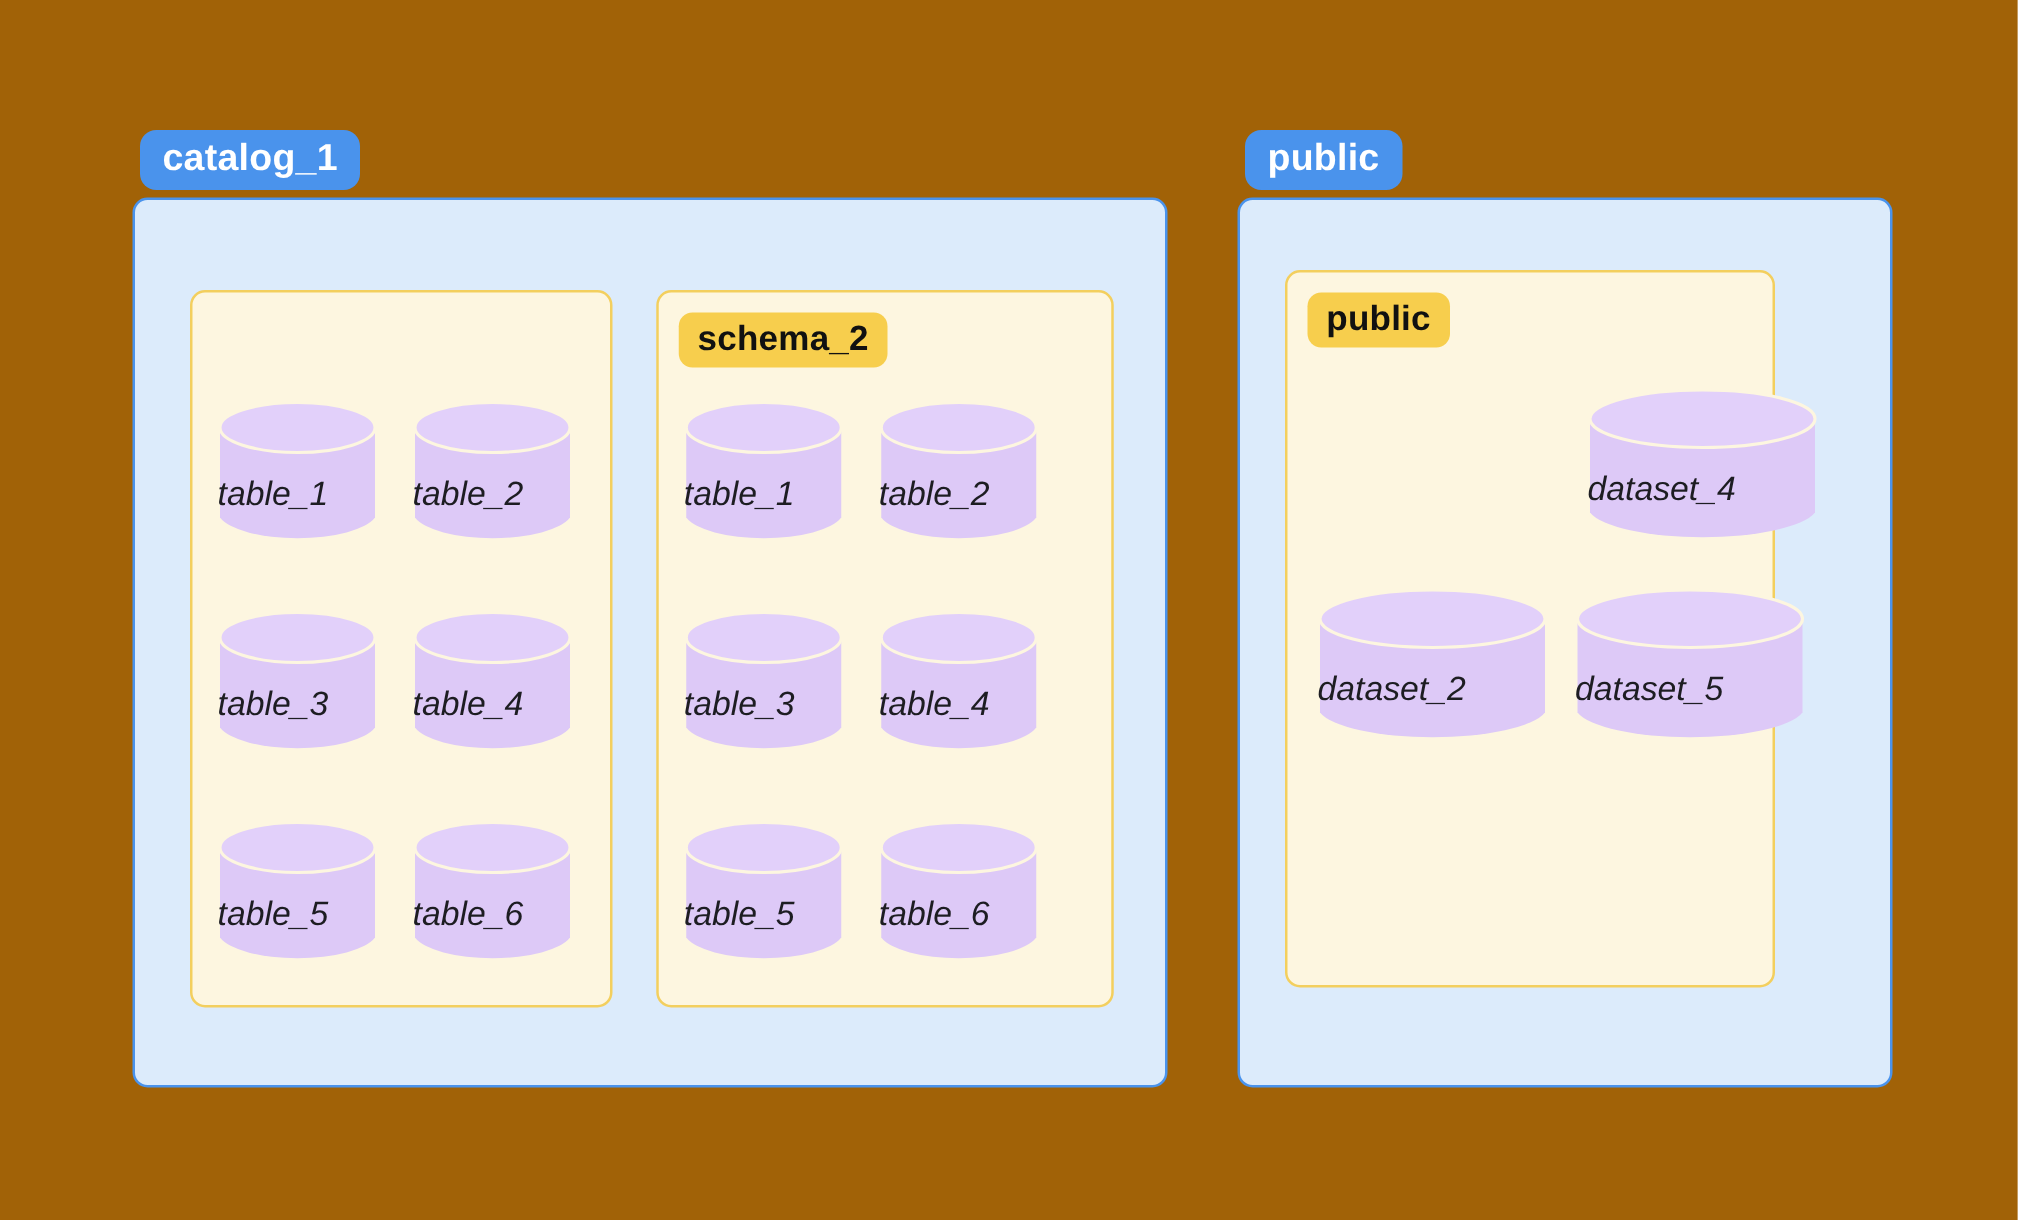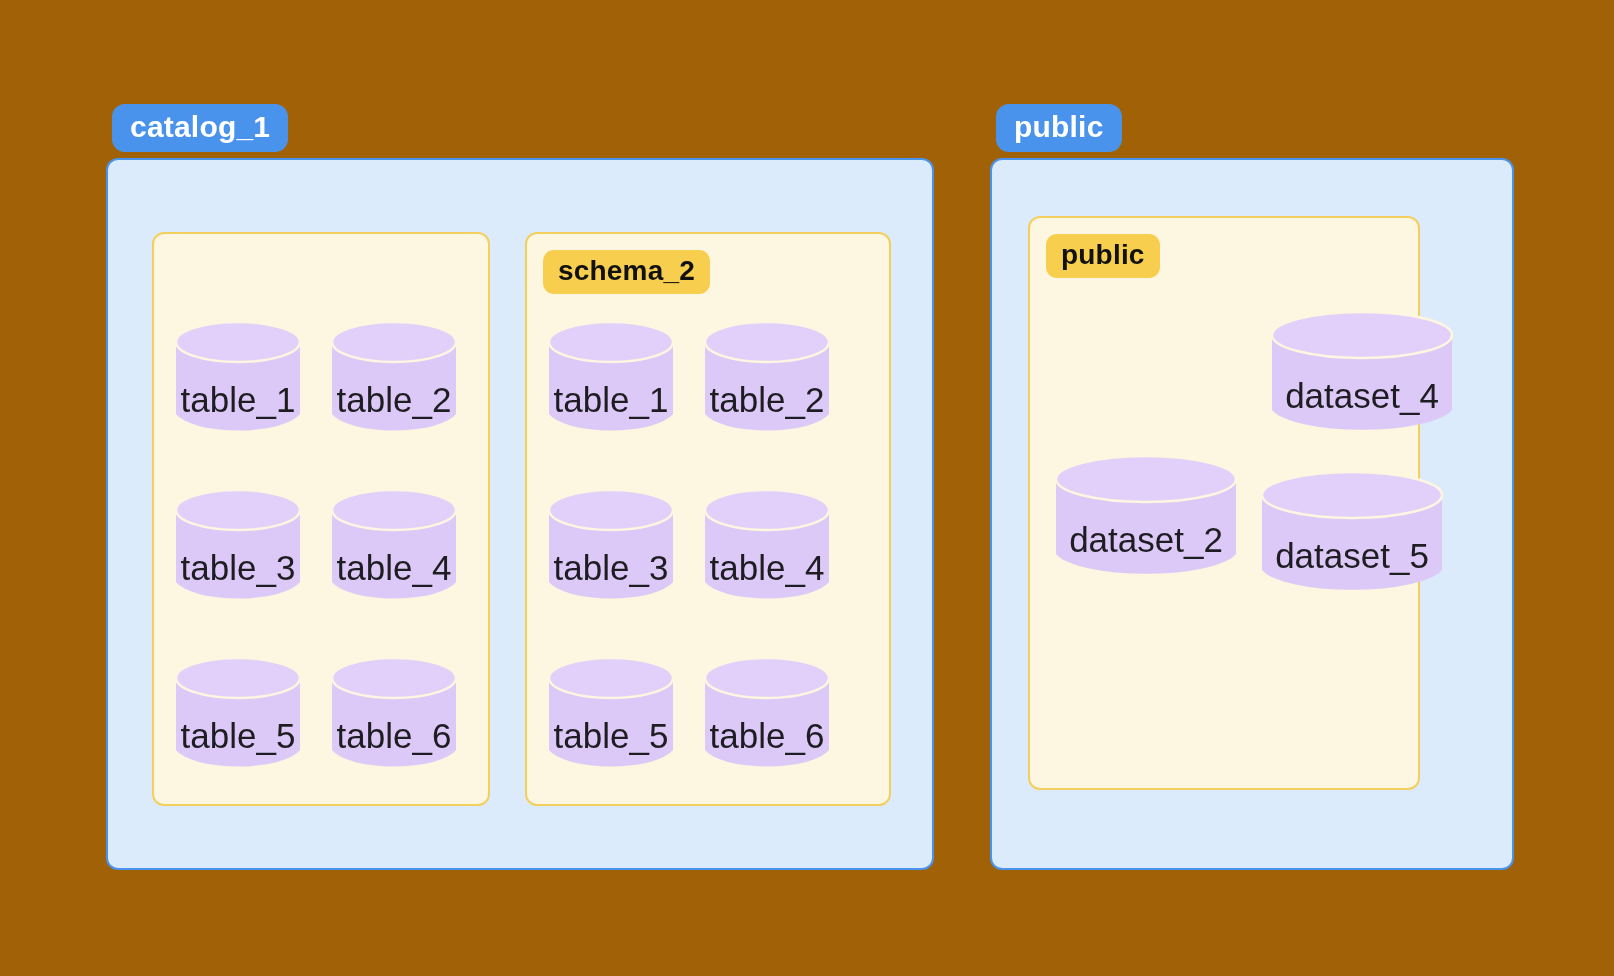--- a/index.html
+++ b/index.html
@@ -81,26 +81,26 @@
   }
   .cyl svg {
     position: absolute;
     inset: 0;
     display: block;
   }
   .cyl-label {
     position: absolute;
     left: 0;
     width: 100%;
-    text-align: center;
     color: #1d1d22;
-    font-size: 35px;
+    font-size: 27px;
     line-height: 1;
     white-space: nowrap;
     pointer-events: none;
+    font-style: italic;
   }
 </style>
 </head>
 <body>
 
 <div id="canvas">
 
   <div class="catalog-group" style="left:106px; top:104px; width:828px; height:766px;">
 
     <div class="catalog-pill">catalog_1</div>
@@ -224,21 +224,21 @@
 
 
         <div class="cyl" style="left:240px; top:92px; width:184px; height:126px;">
           <svg viewBox="0 0 184 126" preserveAspectRatio="none">
             <path d="M2,25 L2,100 A92,25 0 0 0 182,100 L182,25 Z" fill="#ddc9f7"></path>
             <ellipse cx="92" cy="25" rx="90" ry="23" fill="#e2d0fa" stroke="#fdf6e0" stroke-width="2.5"></ellipse>
           </svg>
           <div class="cyl-label" style="top:68px;">dataset_4</div>
         </div>
 
-        <div class="cyl" style="left:24px; top:236px; width:184px; height:126px;">
+        <div class="cyl" style="left:24px; top:252px; width:184px; height:126px;">
           <svg viewBox="0 0 184 126" preserveAspectRatio="none">
             <path d="M2,25 L2,100 A92,25 0 0 0 182,100 L182,25 Z" fill="#ddc9f7"></path>
             <ellipse cx="92" cy="25" rx="90" ry="23" fill="#e2d0fa" stroke="#fdf6e0" stroke-width="2.5"></ellipse>
           </svg>
           <div class="cyl-label" style="top:68px;">dataset_2</div>
         </div>
 
         <div class="cyl" style="left:230px; top:252px; width:184px; height:126px;">
           <svg viewBox="0 0 184 126" preserveAspectRatio="none">
             <path d="M2,25 L2,100 A92,25 0 0 0 182,100 L182,25 Z" fill="#ddc9f7"></path>

